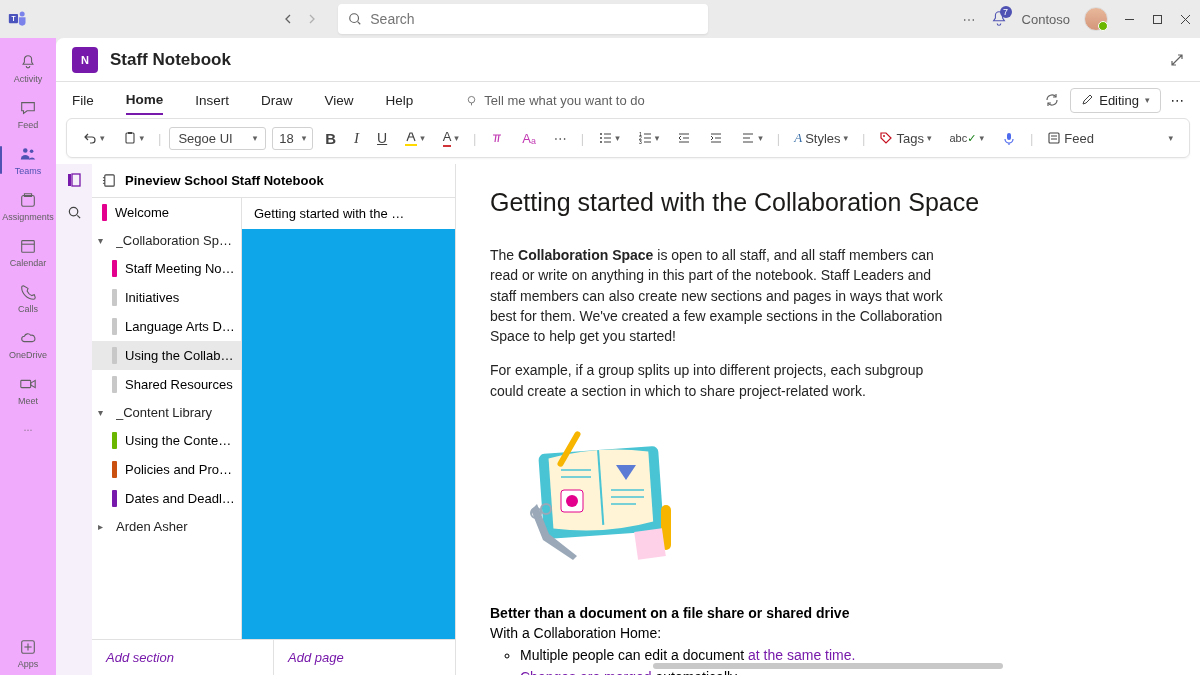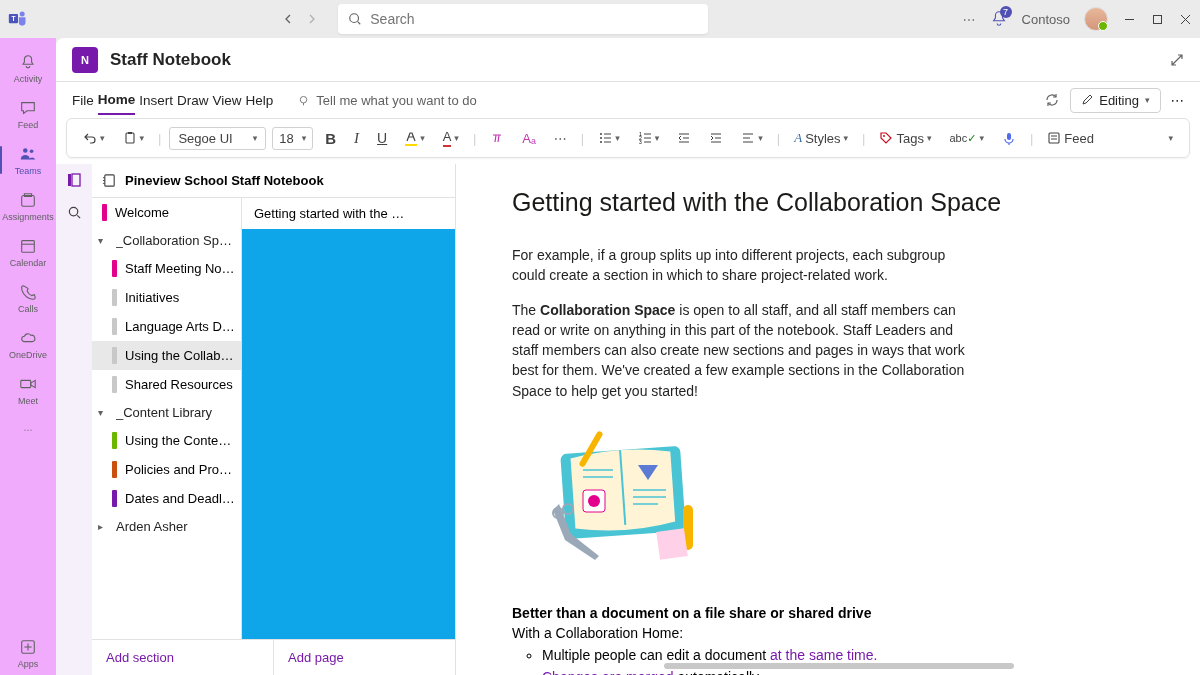--- a/index.html
+++ b/index.html
@@ -34,40 +34,40 @@
 
 .content { flex: 1; background: #fff; display: flex; flex-direction: column; border-top-left-radius: 8px; }
 
 
 .tab-header { height: 44px; display: flex; align-items: center; padding: 0 16px; gap: 12px; border-bottom: 1px solid #e1e1e1; position:relative;}
 .onenote-icon { width: 26px; height: 26px; background: #7719aa; border-radius: 4px; color: #fff; display: flex; align-items: center; justify-content: center; font-size: 11px; font-weight: bold; }
 .tab-title { font-size: 17px; font-weight: 700; color: #242424; }
 .tab-header-right { margin-left:auto; color:#616161; cursor:pointer;}
 
 
-.ribbon-tabs { height: 36px; display: flex; align-items: center; padding: 0 16px; gap: 4px; font-size: 13.5px; color: #242424; }
+.ribbon-tabs { height: 36px; display: flex; align-items: center; padding: 0 16px; gap: 32px; font-size: 13.5px; color: #242424; }
 .ribbon-tab { padding: 6px 0; cursor: pointer; }
 .ribbon-tab.active { border-bottom: 2px solid #7719aa; font-weight: 600; }
 .tellme { display: flex; align-items: center; gap: 6px; color: #616161; font-size: 13px; margin-left: 20px; }
 .ribbon-right { margin-left: auto; display: flex; align-items: center; gap: 10px; }
 .editing-btn { border: 1px solid #d1d1d1; border-radius: 4px; padding: 4px 10px; font-size: 13px; display: flex; align-items: center; gap: 6px; cursor: pointer; }
 
 
 .toolbar { height: 40px; border: 1px solid #e1e1e1; border-radius: 6px; margin: 0 10px 6px 10px; display: flex; align-items: center; padding: 0 10px; gap: 6px; font-size: 13px; color: #424242; box-shadow: 0 1px 2px rgba(0,0,0,0.05); }
 .tb-btn { padding: 4px 6px; border-radius: 3px; cursor: pointer; display: flex; align-items: center; gap: 3px; }
 .tb-sep { color: #d1d1d1; margin: 0 2px; }
 .font-select { border: 1px solid #d1d1d1; border-radius: 3px; padding: 3px 8px; display: flex; align-items: center; gap: 20px; font-size: 13px; min-width: 90px; justify-content: space-between; }
 .size-select { border: 1px solid #d1d1d1; border-radius: 3px; padding: 3px 6px; display: flex; align-items: center; gap: 8px; font-size: 13px; justify-content: flex-end; }
 .chev { font-size: 9px; color: #616161; }
 .underline-a { border-bottom: 2px solid #ffd900; padding-bottom:1px;}
 .underline-red { border-bottom: 2px solid #d13438; padding-bottom:1px;}
 .toolbar .spacer { flex: 1; }
 
 
-.body { flex: 1; display: flex; overflow: hidden; gap: 22px; }
+.body { flex: 1; display: flex; overflow: hidden; }
 
 
 .on-sidebar { width: 400px; display: flex; border-right: 1px solid #e1e1e1; }
 .on-rail { width: 36px; background: #f5f0fa; display: flex; flex-direction: column; align-items: center; padding-top: 6px; gap: 12px; }
 .on-rail-btn { width: 20px; height: 20px; color: #7719aa; cursor: pointer; display:flex; align-items:center; justify-content:center;}
 
 .on-nav { flex: 1; display: flex; flex-direction: column; }
 .on-nb-title { height: 34px; display: flex; align-items: center; gap: 8px; padding: 0 10px; font-size: 13px; font-weight: 600; border-bottom: 1px solid #e1e1e1; }
 
 .on-split { flex: 1; display: flex; overflow: hidden; }
@@ -79,21 +79,21 @@
 .sec-item.child { padding-left: 20px; }
 .sec-item.selected { background: #e8e8e8; }
 .sec-tab { width: 5px; height: 17px; border-radius: 1px; flex-shrink: 0; }
 .sec-label { overflow: hidden; text-overflow: ellipsis; }
 .chev-ex { width: 10px; color: #616161; font-size: 10px; }
 
 .page-item { padding: 8px 12px; cursor: pointer; overflow: hidden; text-overflow: ellipsis; white-space: nowrap; }
 .page-item.selected { background: #fff; }
 
 .on-footer { display:flex; border-top:1px solid #e1e1e1; }
-.on-footer .add { flex:1; padding:10px 14px; font-size:13px; color:#7719aa; cursor:pointer; }
+.on-footer .add { flex:1; padding:10px 14px; font-size:13px; color:#7719aa; cursor:pointer;font-style:italic; }
 .on-footer .add + .add { border-left:1px solid #e1e1e1; }
 
 
 .canvas { flex: 1; overflow-y: auto; padding: 24px 34px 59px 34px; }
 .page-title { font-size: 25px; color: #1b1a19; font-weight: 400; margin-bottom: 28px; }
 .para { font-size: 14px; line-height: 1.45; color: #242424; margin-bottom: 14px; max-width: 460px; }
 .para b, .bold { font-weight: 600; }
 .illus { width: 200px; height: 160px; margin: 14px 0 30px 6px; }
 .subhead { font-size: 14px; font-weight: 700; margin-bottom: 4px; }
 .subtext { font-size: 14px; margin-bottom: 4px; }
@@ -524,22 +524,22 @@
           <div class="on-footer">
             <div class="add">Add section</div>
             <div class="add">Add page</div>
           </div>
         </div>
       </div>
 
       <div class="canvas-wrap">
       <div class="canvas">
         <div class="page-title">Getting started with the Collaboration Space</div>
+        <p class="para"><span>The </span><b>Collaboration Space</b><span> is open to all staff, and all staff members can read or write on anything in this part of the notebook. Staff Leaders and staff members can also create new sections and pages in ways that work best for them. We've created a few example sections in the Collaboration Space to help get you started!</span></p>
         <p class="para">For example, if a group splits up into different projects, each subgroup could create a section in which to share project-related work.</p>
-        <p class="para"><span>The </span><b>Collaboration Space</b><span> is open to all staff, and all staff members can read or write on anything in this part of the notebook. Staff Leaders and staff members can also create new sections and pages in ways that work best for them. We've created a few example sections in the Collaboration Space to help get you started!</span></p>
         <div class="illus">
           <svg viewBox="0 0 200 160" width="200" height="160">
             <rect x="45" y="35" width="120" height="85" rx="6" fill="#48c4d4" transform="rotate(-4 105 77)"></rect>
             <path d="M55 40 q50 -10 100 0 l0 70 q-50 10 -100 0 z" fill="#fff4d6" transform="rotate(-4 105 77)"></path>
             <line x1="105" y1="35" x2="105" y2="110" stroke="#48c4d4" stroke-width="2" transform="rotate(-4 105 77)"></line>
             <path d="M120 50 l20 0 l-10 15 z" fill="#5b7bd5"></path>
             <rect x="65" y="75" width="22" height="22" rx="3" fill="#fff" stroke="#e3008c"></rect>
             <circle cx="76" cy="86" r="6" fill="#e3008c"></circle>
             <rect x="70" y="14" width="6" height="40" rx="3" fill="#f7b500" transform="rotate(30 73 34)"></rect>
             <rect x="165" y="90" width="10" height="45" rx="5" fill="#f7b500"></rect>

